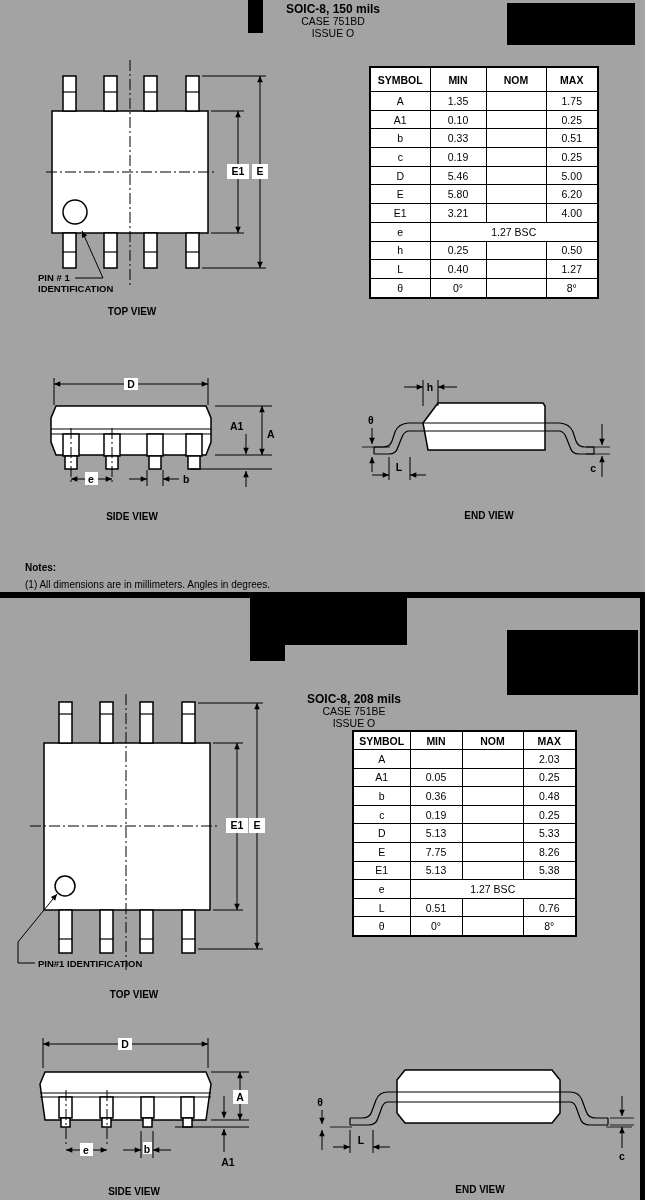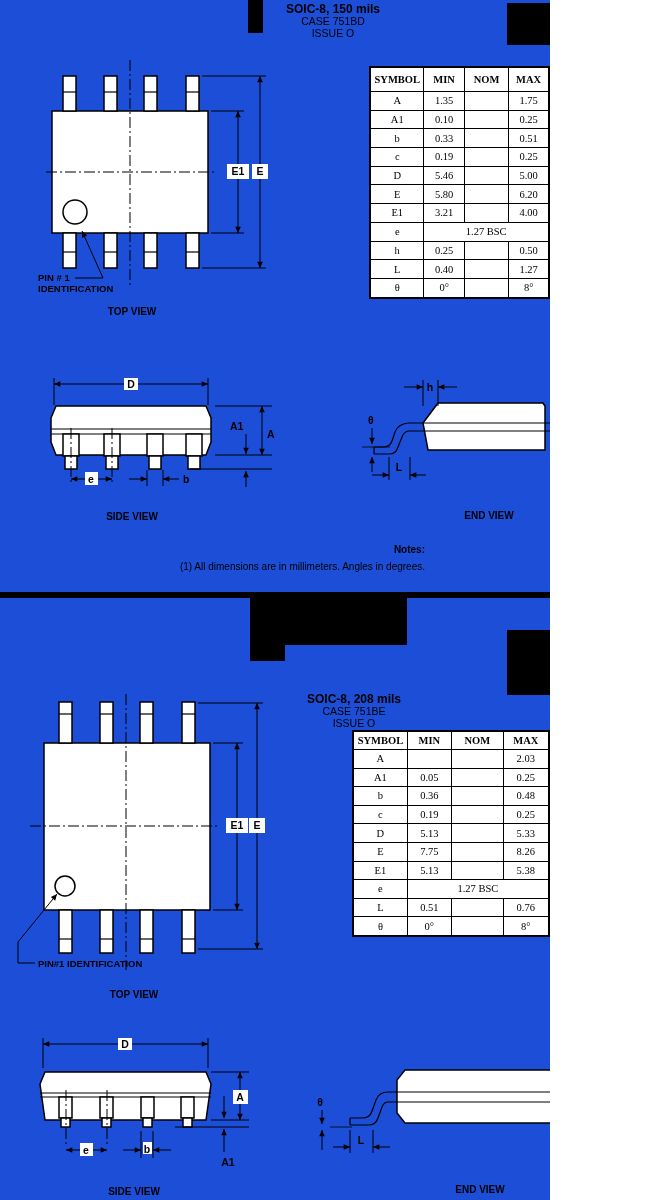--- a/index.html
+++ b/index.html
@@ -1,18 +1,18 @@
 <!DOCTYPE html>
 <html><head>
 <meta charset="utf-8">
 <style>
   html,body{margin:0;padding:0;background:#fff;}
-  .page{position:relative;width:550px;height:1200px;background:#1d4ed8;overflow:hidden;
+  .page{position:relative;width:645px;height:1200px;background:#a3a3a3;overflow:hidden;
         font-family:"Liberation Sans",sans-serif;color:#000;}
-  .abs{position:absolute;font-family:Liberation Serif, serif;}
+  .abs{position:absolute;}
   .redact{position:absolute;background:#000;}
   .title-block{position:absolute;text-align:center;width:200px;}
   .ptitle{font-weight:bold;font-size:12px;line-height:13px;}
   .psub{font-size:10.5px;line-height:11.5px;}
   .dimtable{border-collapse:collapse;table-layout:fixed;font-size:10.5px;background:#fff;}
   .dimtable th,.dimtable td{border:1.5px solid #000;text-align:center;padding:0;overflow:hidden;}
   .dimtable{border:2px solid #000;}
   .dimtable th{font-weight:bold;}
   .t1 th{height:23px;} .t1 td{height:17.7px;}
   .t2 th{height:17px;} .t2 td{height:17.6px;}
@@ -270,21 +270,21 @@
     <g>
       <line class="thin" x1="224" y1="69" x2="248" y2="69"></line>
         <line class="thin" x1="224" y1="76" x2="248" y2="76"></line>
       <line class="dim" x1="240" y1="46" x2="240" y2="67" marker-end="url(#arEV1)"></line>
       <line class="dim" x1="240" y1="99" x2="240" y2="78" marker-end="url(#arEV1)"></line>
       <text class="dlbl" x="234" y="94" text-anchor="end">c</text>
     </g>
     <text class="lbl10" x="127" y="141" text-anchor="middle">END VIEW</text>
   </svg>
 
-  <div class="notes" style="left:25px;top:544px;width:400px;text-align:right;">
+  <div class="notes" style="left:25px;top:562px;width:400px;">
     <div class="nh">Notes:</div>
     <div>(1) All dimensions are in millimeters. Angles in degrees.</div>
   </div>
 
   <div class="redact" style="left:0;top:592px;width:645px;height:6px;"></div>
   <div class="redact" style="left:640px;top:597px;width:5px;height:603px;"></div>
 
   <div class="redact" style="left:250px;top:598px;width:157px;height:47px;"></div>
   <div class="redact" style="left:250px;top:645px;width:35px;height:16px;"></div>
   <div class="redact" style="left:507px;top:630px;width:131px;height:65px;"></div>

